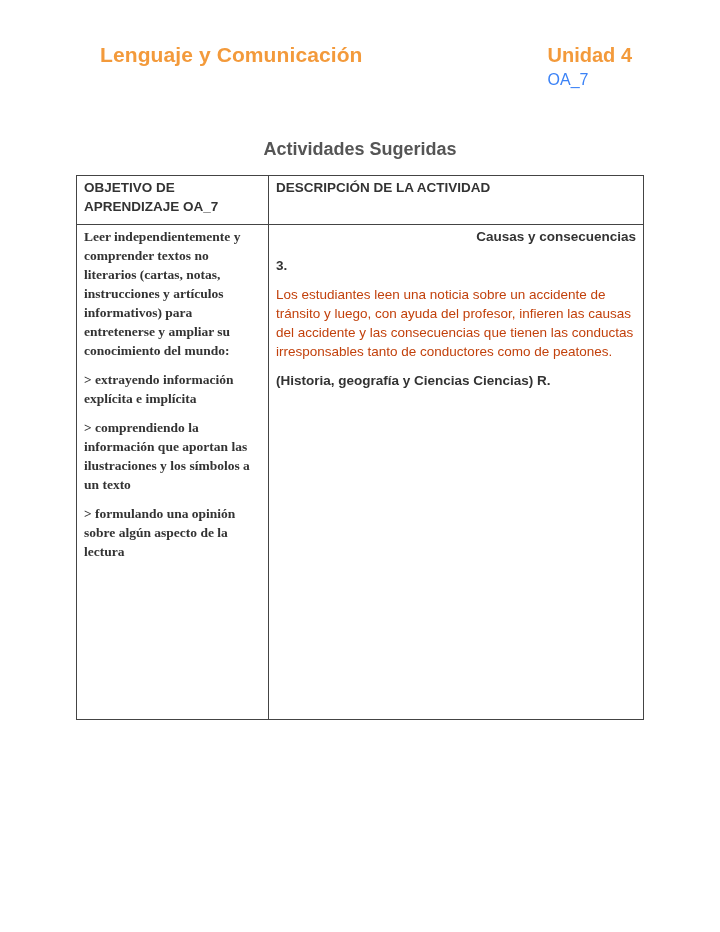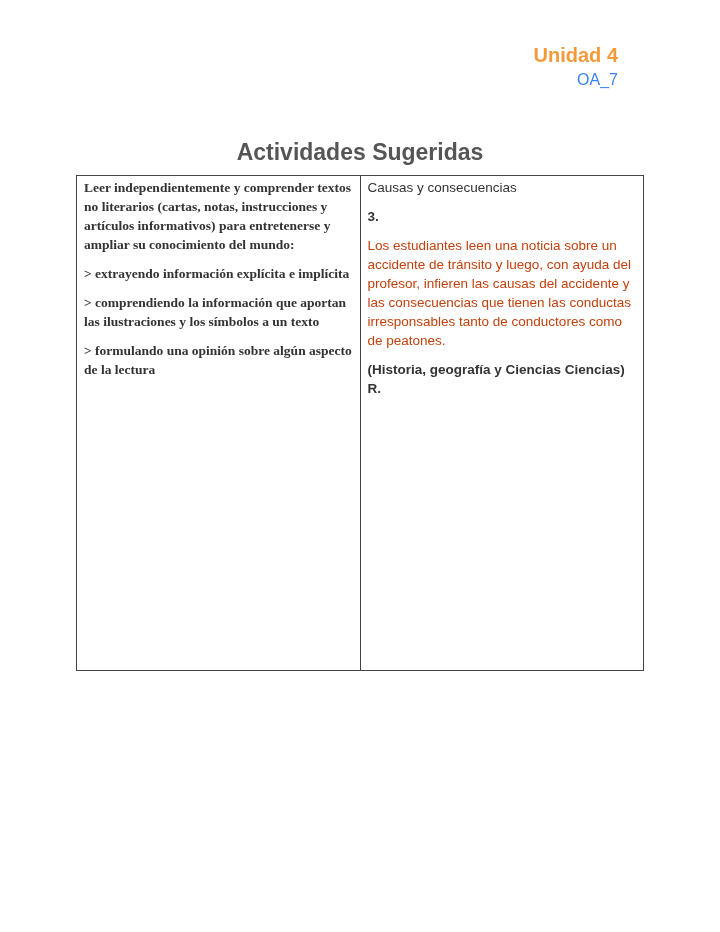--- a/index.html
+++ b/index.html
@@ -15,23 +15,23 @@
       color: #333333;
       overflow: hidden;
     }
     .header-left {
       position: absolute;
       left: 100px;
       top: 42px;
     }
     .header-right {
       position: absolute;
-      right: 102px;
+      right: 88px;
       top: 42px;
-      text-align: right;
+      text-align: left;
     }
     .subject {
       font-size: 21px;
       font-weight: bold;
       color: #f39a3b;
       line-height: 26px;
       letter-spacing: 0.1px;
     }
     .grade {
       font-size: 19px;
@@ -50,21 +50,21 @@
       font-weight: normal;
       color: #3b82f6;
       line-height: 24px;
     }
     .section-title {
       position: absolute;
       left: 0;
       width: 720px;
       top: 139px;
       text-align: center;
-      font-size: 23px;
+      font-size: 18px;
       font-weight: bold;
       color: #555555;
     }
     table.activities {
       position: absolute;
       left: 76px;
       top: 175px;
       width: 568px;
       border-collapse: collapse;
       table-layout: fixed;
@@ -97,51 +97,57 @@
       margin: 0 0 10px 0;
       font-family: Liberation Serif, serif;
     }
     td.description {
       color: #444444;
     }
     td.description p {
       margin: 0 0 10px 0;
     }
     .desc-title {
-      font-weight: normal;
+      font-weight: bold;
       color: #333333;
+      text-align: right;
     }
     .desc-number {
       font-weight: bold;
       color: #333333;
     }
     .desc-body {
       font-weight: normal;
       color: #c2410c;
     }
     .desc-subject {
       font-weight: bold;
       color: #333333;
     }
   </style>
 </head>
 <body>
 
 <div class="header-left">
+  <div class="subject">Lenguaje y Comunicación</div>
 </div>
 
 <div class="header-right">
   <div class="unit">Unidad 4</div>
   <div class="oa-code">OA_7</div>
 </div>
 
 <div class="section-title">Actividades Sugeridas</div>
 
 <table class="activities">
   <tbody>
+      <tr>
+    <th class="col-obj">OBJETIVO DE APRENDIZAJE OA_7</th>
+    <th class="col-desc">DESCRIPCIÓN DE LA ACTIVIDAD</th>
+  </tr>
   <tr>
     <td class="objective">
       <p>Leer independientemente y comprender textos no literarios (cartas, notas, instrucciones y artículos informativos) para entretenerse y ampliar su conocimiento del mundo:</p>
       <p>&gt; extrayendo información explícita e implícita</p>
       <p>&gt; comprendiendo la información que aportan las ilustraciones y los símbolos a un texto</p>
       <p>&gt; formulando una opinión sobre algún aspecto de la lectura</p>
     </td>
     <td class="description">
       <p class="desc-title">Causas y consecuencias</p>
       <p class="desc-number">3.</p>

